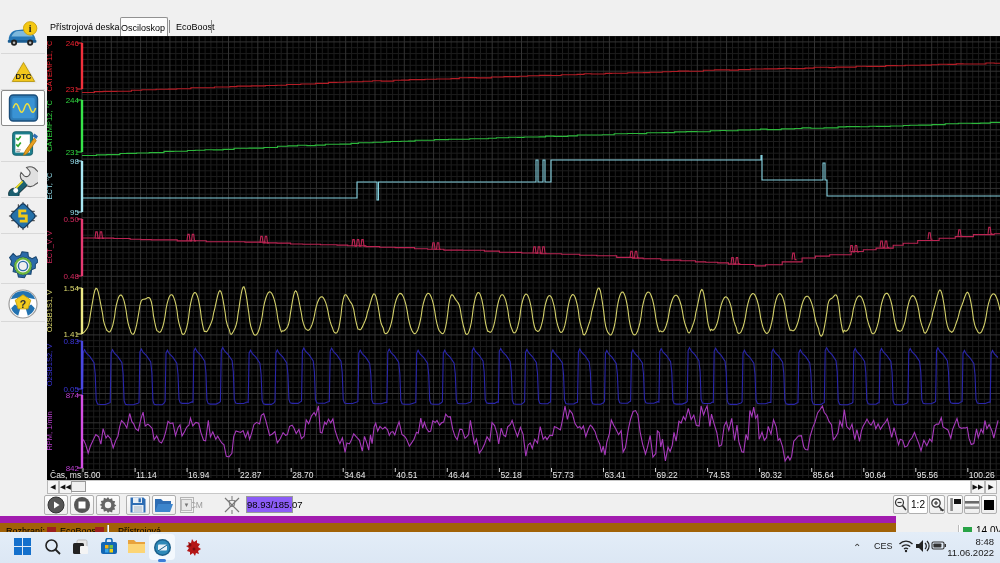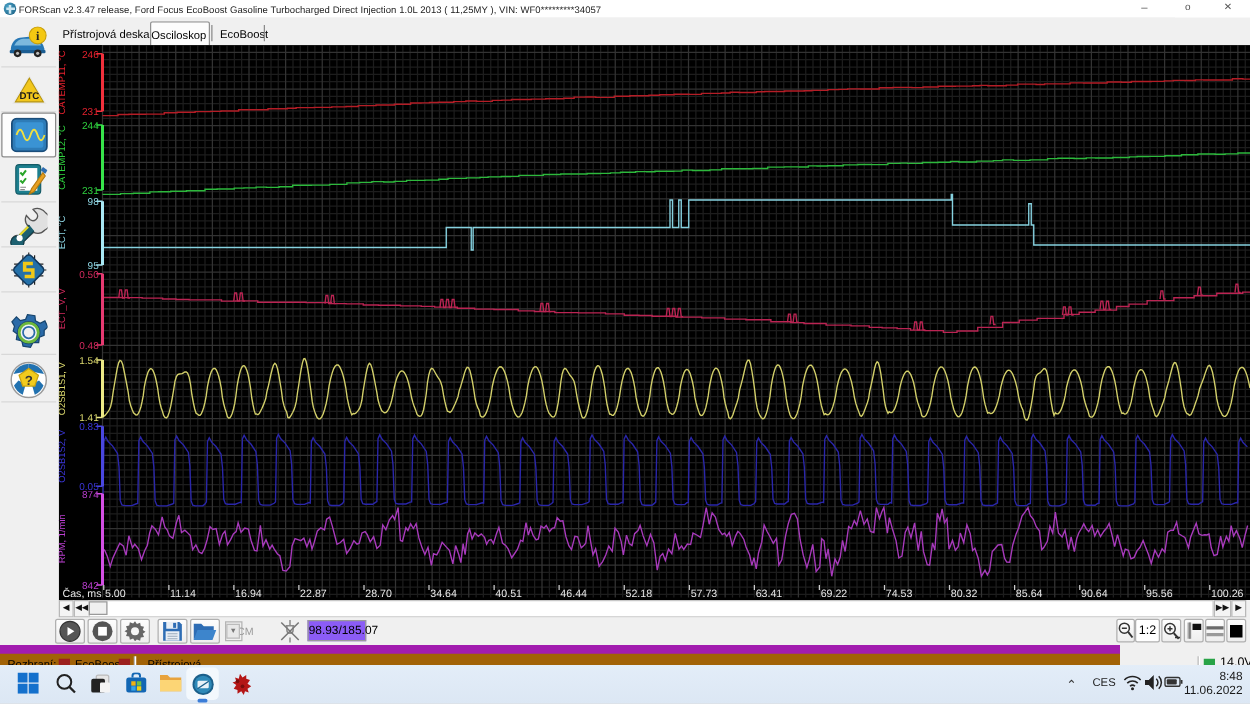--- a/index.html
+++ b/index.html
@@ -29,27 +29,20 @@
 .timebox{position:absolute;left:246px;top:2px;width:47px;height:17px;background:#8b5cf6;border:1px solid #9a9a9a;font-size:9.5px;text-align:center;line-height:16px;color:#000}
 .statusbar{position:absolute;left:0;top:516px;width:896px;height:16px;background:#a16207;border-top:7px solid #a21caf;font-size:9px;color:#000}
 .ssep{position:absolute;top:2px;width:1px;height:12px;background:#bbb;box-shadow:1px 0 0 #fff}
 .sqr{position:absolute;top:3.5px;width:9px;height:9px;background:#9c1f1f}
 .taskbar{position:absolute;left:0;top:532px;width:1000px;height:31px;background:linear-gradient(#e3edf8,#dce7f4)}
 .tico{position:absolute;top:6px;width:18px;height:18px}
 .tright{position:absolute;top:0;height:31px;font-size:9px;color:#1a1a1a}
 </style></head>
 <body>
 <div id="app">
-<div class="titlebar">
- <div class="title-ico"></div>
- <div class="title-txt">FORScan v2.3.47 release, Ford Focus EcoBoost Gasoline Turbocharged Direct Injection 1.0L 2013 ( 11,25MY ), VIN: WF0*********34057</div>
- <div class="winbtn" style="left:913px;font-size:9px">–</div>
- <div class="winbtn" style="left:948px">ᴏ</div>
- <div class="winbtn" style="left:979px">✕</div>
-</div>
 <div class="tabbar">
  <div class="tab" style="left:50px">Přístrojová deska</div>
  <div class="tab tab-active" style="left:120px;width:48px;">Osciloskop</div>
  <div class="tabsep" style="left:169px"></div>
  <div class="tab" style="left:176px">EcoBoost</div>
  <div class="tabsep" style="left:211px"></div>
 </div>
 <div class="sidebar">
  <div class="sbtn" style="top:4px">
         <svg width="34" height="29" viewBox="0 0 38 32">

